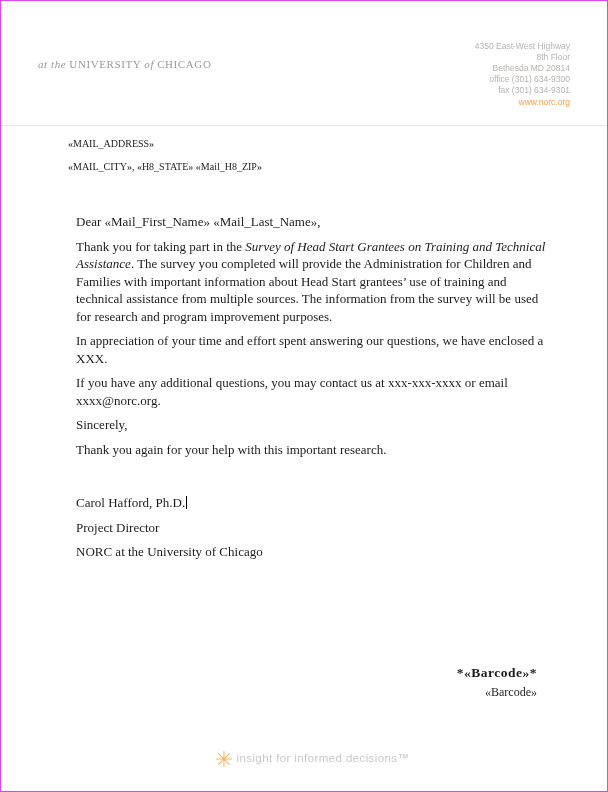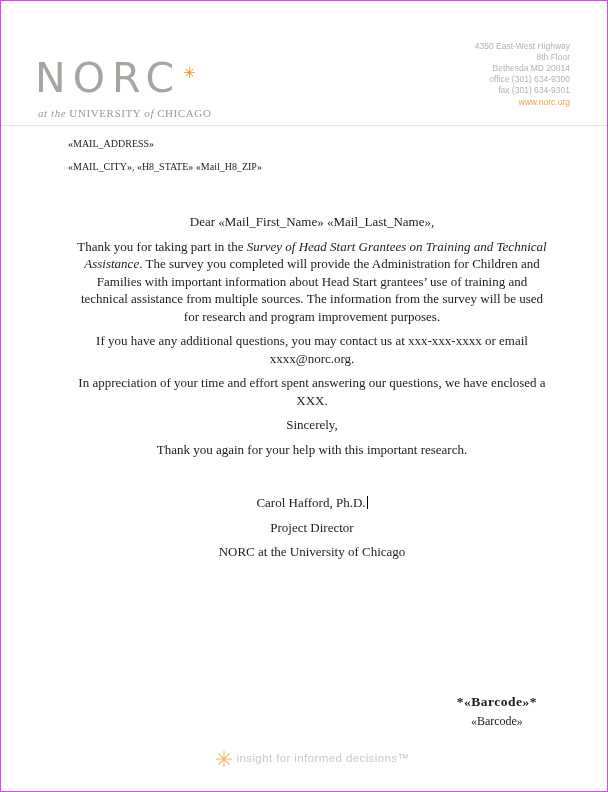--- a/index.html
+++ b/index.html
@@ -57,33 +57,32 @@
   .recipient {
     position:absolute; top:131px; left:67px;
     font-size:10px; line-height:23px;
   }
 
   
   .letter-body {
     position:absolute; top:212px; left:67px; width:480px;
     font-size:13px; line-height:17.5px;
   }
-  .letter-body p { margin:0 0 7px 8px;text-align:center; }
+  .letter-body p { margin:0 0 7px 8px; }
   .italic { font-style:italic; }
   .sig-name { margin-top:36px !important; }
   .cursor {
     display:inline-block; width:1px; height:13px;
     background:#000; margin-left:1px; vertical-align:-2px;
   }
 
   
   .barcode {
     position:absolute; top:664px; right:70px;
-    text-align:center;
-    margin-top:29px;
+    text-align:right;
   }
   .barcode-line1 { font-weight:bold; font-size:13.5px; letter-spacing:0.5px; }
   .barcode-line2 { font-size:12px; margin-top:4px; }
 
   
   .footer {
     position:absolute; bottom:18px; left:0; right:0;
     text-align:center;
     font-family:"Liberation Sans", sans-serif;
     font-size:11.5px; color:#cbc9c7;
@@ -105,38 +104,37 @@
   <div class="header-address">
     <div>4350 East-West Highway</div>
     <div>8th Floor</div>
     <div>Bethesda MD 20814</div>
     <div>office (301) 634-9300</div>
     <div>fax (301) 634-9301</div>
     <div class="website">www.norc.org</div>
   </div>
 
   <div class="logo">
-    <div class="logo-name"><span>NORC</span><span class="logo-star">✳</span></div>
     <div class="logo-tagline">
       <span class="it">at the</span><span>UNIVERSITY</span><span class="it">of</span><span>CHICAGO</span>
     </div>
   </div>
 
   <div class="header-rule"></div>
 
   <div class="recipient">
     <div>«MAIL_ADDRESS»</div>
     <div>«MAIL_CITY», «H8_STATE» «Mail_H8_ZIP»</div>
   </div>
 
   <div class="letter-body">
     <p>Dear «Mail_First_Name» «Mail_Last_Name»,</p>
     <p><span>Thank you for taking part in the </span><span class="italic">Survey of Head Start Grantees on Training and Technical Assistance</span><span>. The survey you completed will provide the Administration for Children and Families with important information about Head Start grantees’ use of training and technical assistance from multiple sources. The information from the survey will be used for research and program improvement purposes.</span></p>
+    <p>In appreciation of your time and effort spent answering our questions, we have enclosed a XXX.</p>
     <p>If you have any additional questions, you may contact us at xxx-xxx-xxxx or email xxxx@norc.org.</p>
-    <p>In appreciation of your time and effort spent answering our questions, we have enclosed a XXX.</p>
     <p>Sincerely,</p>
     <p>Thank you again for your help with this important research.</p>
     <p class="sig-name"><span>Carol Hafford, Ph.D.</span><span class="cursor"></span></p>
     <p>Project Director</p>
     <p>NORC at the University of Chicago</p>
   </div>
 
   <div class="barcode">
     <div class="barcode-line1">*«Barcode»*</div>
     <div class="barcode-line2">«Barcode»</div>

